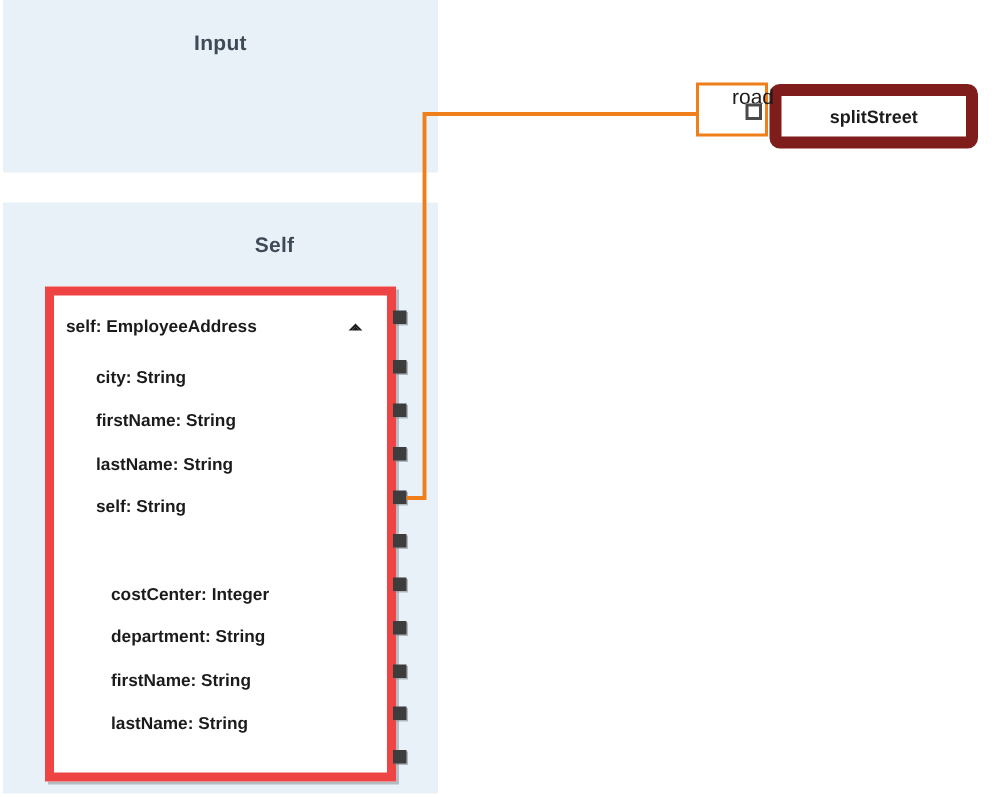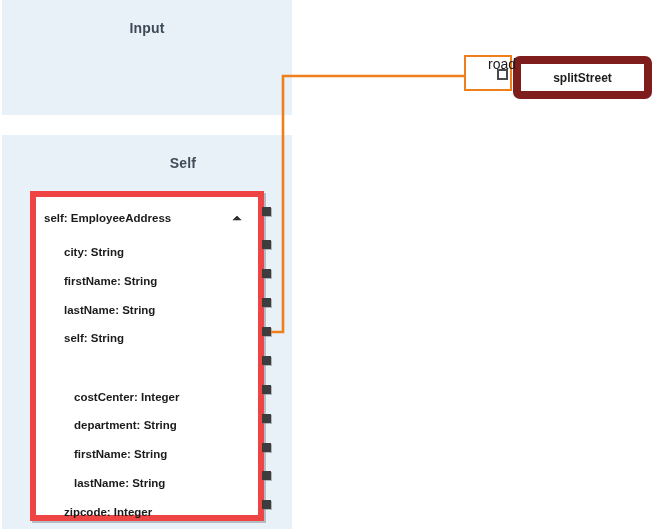--- a/index.html
+++ b/index.html
@@ -210,23 +210,20 @@
     </div>
 
     <div class="field-row lvl2" style="top:246px">
       <span class="field-label">firstName: String</span>
     </div>
 
     <div class="field-row lvl2" style="top:275px">
       <span class="field-label">lastName: String</span>
     </div>
 
-    <div class="field-row lvl1" style="top:304px">
-      <span class="field-label">zipcode: Integer</span>
-    </div>
   </div>
 
   <div class="port" style="top:207px"></div>
   <div class="port" style="top:240px"></div>
   <div class="port" style="top:269px"></div>
   <div class="port" style="top:298px"></div>
   <div class="port" style="top:327px"></div>
   <div class="port" style="top:356px"></div>
   <div class="port" style="top:385px"></div>
   <div class="port" style="top:414px"></div>

